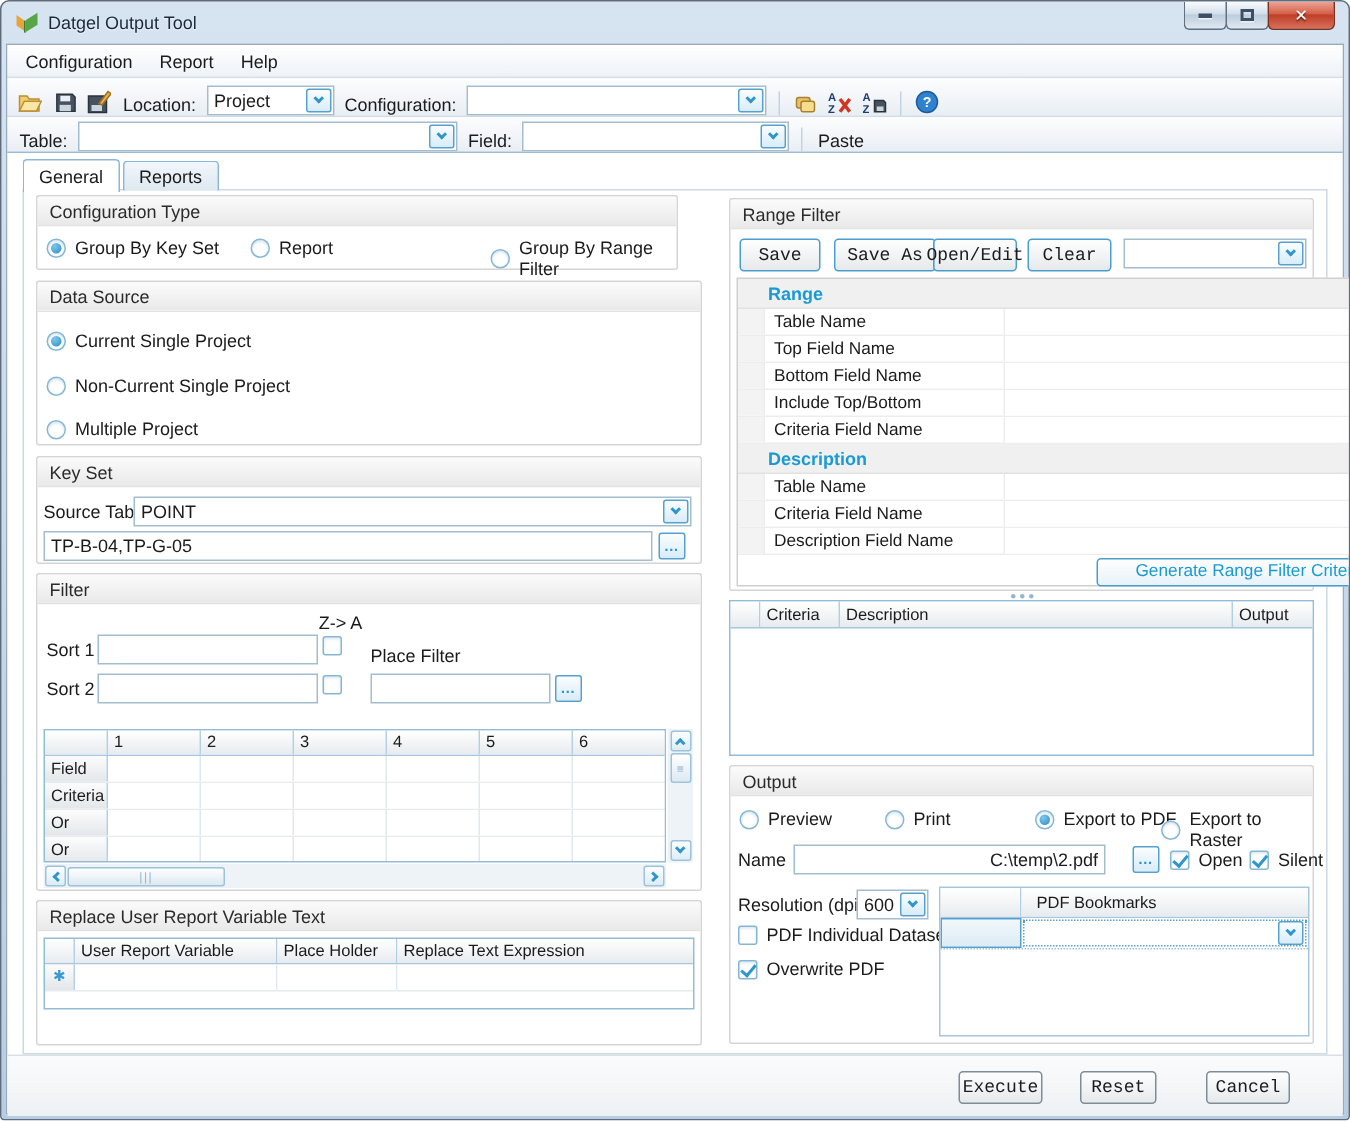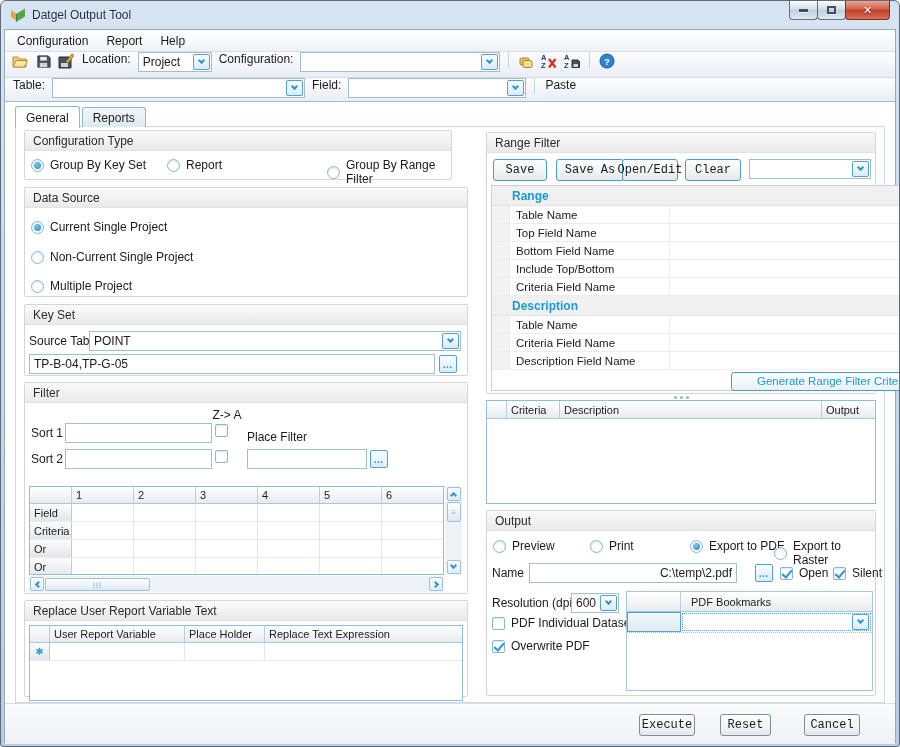--- a/index.html
+++ b/index.html
@@ -24,21 +24,21 @@
   .glyph-close { color:#fff; font-weight:bold; font-size:11px; text-shadow:0 1px 1px rgba(0,0,0,.5); }
 
   
   .inner { position:absolute; left:3px; right:3px; top:28px; bottom:3px; background:#fff; border:1px solid #98aabb; }
 
   .menubar { height:22px; background:linear-gradient(#ffffff,#eef2f7); border-bottom:1px solid #d4dfe9;
     display:flex; align-items:center; padding-left:3px; }
   .menu-item { padding:0 9px; height:100%; display:flex; align-items:center; }
 
   .toolbar { height:26px; background:linear-gradient(#fdfdfe,#e9eef4); border-bottom:1px solid #cfdce6;
-    display:flex; align-items:flex-start; padding:0 6px; gap:5px; }
+    display:flex; align-items:flex-end; padding:0 6px; gap:5px; }
   .toolbar.second { height:24px; border-bottom:1px solid #9dbbd3; }
   .tb-icon { width:18px; height:18px; display:flex; align-items:center; justify-content:center; }
   .tb-sep { width:1px; height:16px; background:#c3d4e1; margin:0 3px; }
   .tb-label { padding:0 2px; }
 
   .combo { display:flex; align-items:center; border:1px solid #a3bdd0; background:#fff; height:20px; }
   .combo .val { flex:1; padding:0 4px; overflow:hidden; white-space:nowrap; }
   .drop-btn { width:17px; height:16px; margin:1px; border:1px solid #56a0d0; border-radius:2px;
     background:linear-gradient(#fafdfe,#d8ecf8); display:flex; align-items:center; justify-content:center; flex:0 0 auto; }
   .chev { width:5px; height:5px; border-right:2px solid #2e96cc; border-bottom:2px solid #2e96cc; transform:rotate(45deg); margin-top:-3px; }
@@ -172,21 +172,21 @@
           </svg>
       </div>
       <div class="tb-icon">
         <svg width="16" height="16" viewBox="0 0 16 16">
             <path d="M1 4 h10 l2 2 v9 H1z" fill="#46535f" stroke="#2a333c"></path>
             <rect x="3" y="10" width="7" height="4" fill="#cbd5dd"></rect>
             <path d="M8 9 L14 1 l2 1.5 L10 10z" fill="#e8b14c" stroke="#9a6f22"></path>
           </svg>
       </div>
       <span class="tb-label">Location:</span>
-      <div class="combo" style="width:74px">
+      <div class="combo" style="width:85px">
         <div class="val">Project</div>
         <div class="drop-btn">
             <span class="chev"></span>
           </div>
       </div>
       <span class="tb-label">Configuration:</span>
       <div class="combo" style="width:200px">
         <div class="val"></div>
         <div class="drop-btn">
             <span class="chev"></span>
@@ -377,21 +377,21 @@
               </div>
             <div class="sb-thumb" style="width:105px;height:13px;letter-spacing:1px">|||</div>
             <div class="sb-btn" style="margin-left:auto">
                 <span class="chev right"></span>
               </div>
           </div>
         </div>
 
         <div class="groupbox" style="left:8px;top:473px;width:444px;height:97px">
           <div class="gb-h">Replace User Report Variable Text</div>
-          <div class="xgrid" style="left:4px;top:24px;width:434px;height:76px">
+          <div class="xgrid" style="left:4px;top:24px;width:434px;height:48px">
             <div class="hrow">
               <div class="hcell" style="width:20px"></div>
               <div class="hcell" style="width:135px">User Report Variable</div>
               <div class="hcell" style="width:80px">Place Holder</div>
               <div class="hcell" style="flex:1;border-right:none">Replace Text Expression</div>
             </div>
             <div class="brow">
               <div class="rhdr" style="width:20px;justify-content:center;padding-left:0">
                   <span class="star">✱</span>
                 </div>

